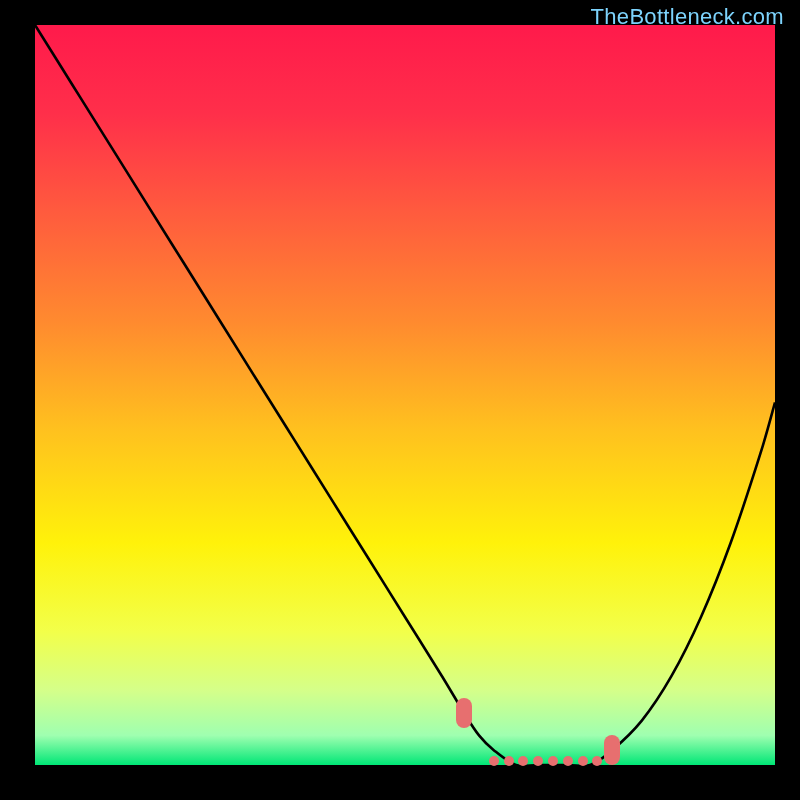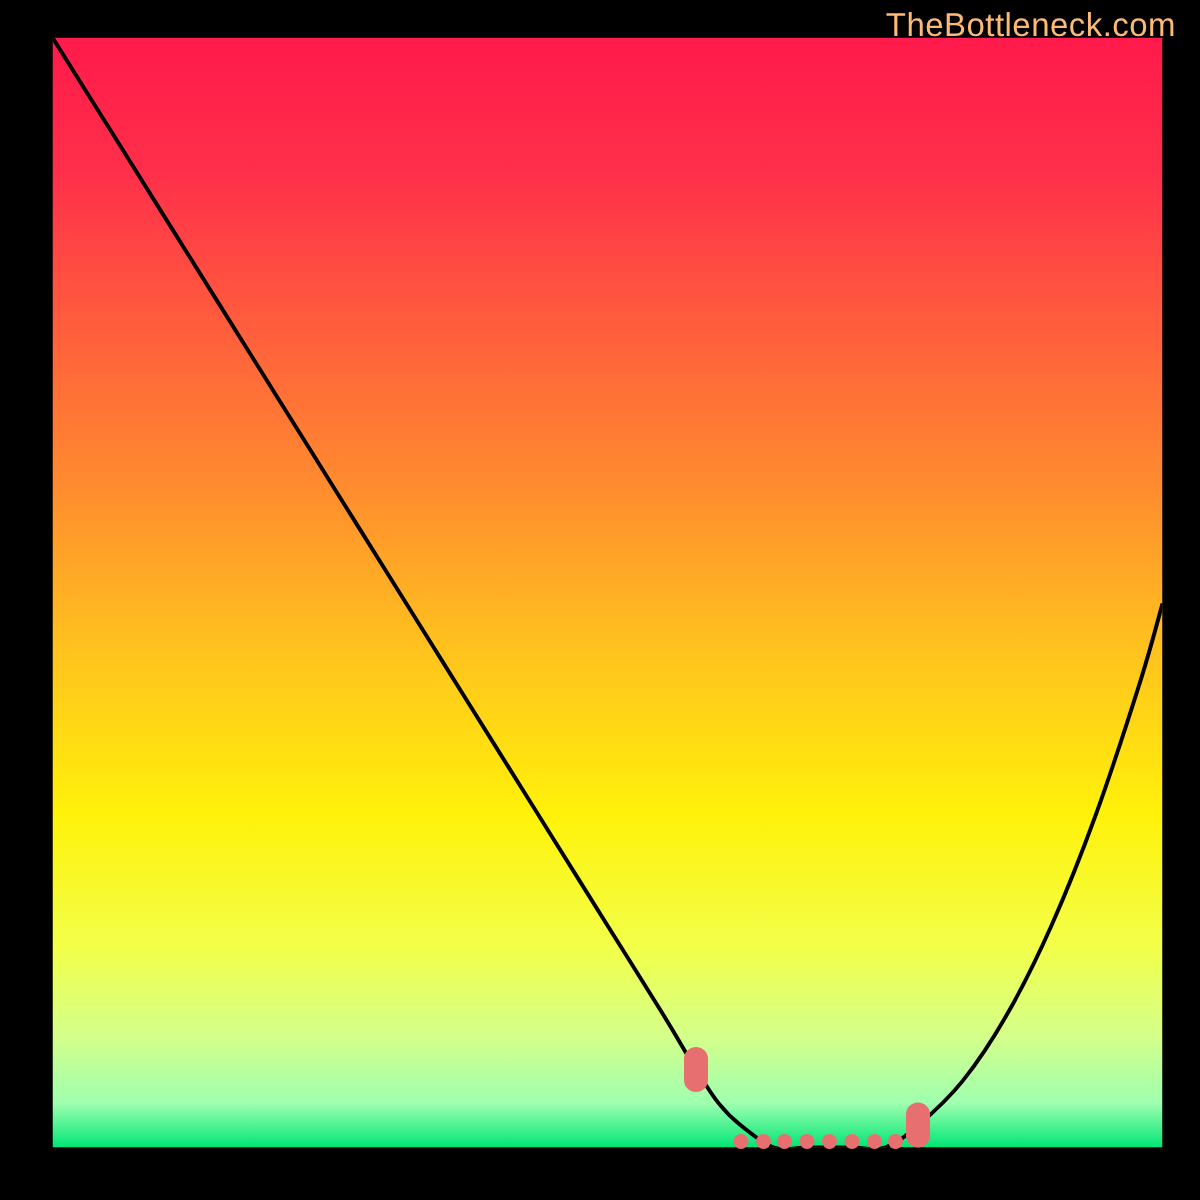--- a/index.html
+++ b/index.html
@@ -1,18 +1,18 @@
 <!DOCTYPE html>
 <html><head>
 <meta charset="utf-8">
 <style>
   * { margin: 0; padding: 0; box-sizing: border-box; }
   body { width: 800px; height: 800px; background: #000; font-family: Arial, sans-serif; overflow: hidden; }
   .container { width: 800px; height: 800px; position: relative; background: #000; }
-  .watermark { position: absolute; top: 4px; right: 16px; color: #fdba74; font-size: 22px; font-weight: 500; letter-spacing: 0.3px; z-index: 10; }
+  .watermark { position: absolute; top: 4px; right: 16px; color: #7dd3fc; font-size: 22px; font-weight: 500; letter-spacing: 0.3px; z-index: 10; }
   .plot-area { position: absolute; left: 35px; top: 25px; width: 740px; height: 740px; }
   .gradient-bg { position: absolute; left: 0; top: 0; width: 100%; height: 100%; }
   .curve-svg { position: absolute; left: 0; top: 0; width: 100%; height: 100%; }
   .marker { position: absolute; width: 16px; height: 30px; border-radius: 8px; background: #e76f6f; transform: translate(-50%, -50%); }
   .dot { position: absolute; width: 10px; height: 10px; border-radius: 50%; background: #e76f6f; transform: translate(-50%, -50%); }
 </style>
 </head>
 <body>
 
 <div class="container">

